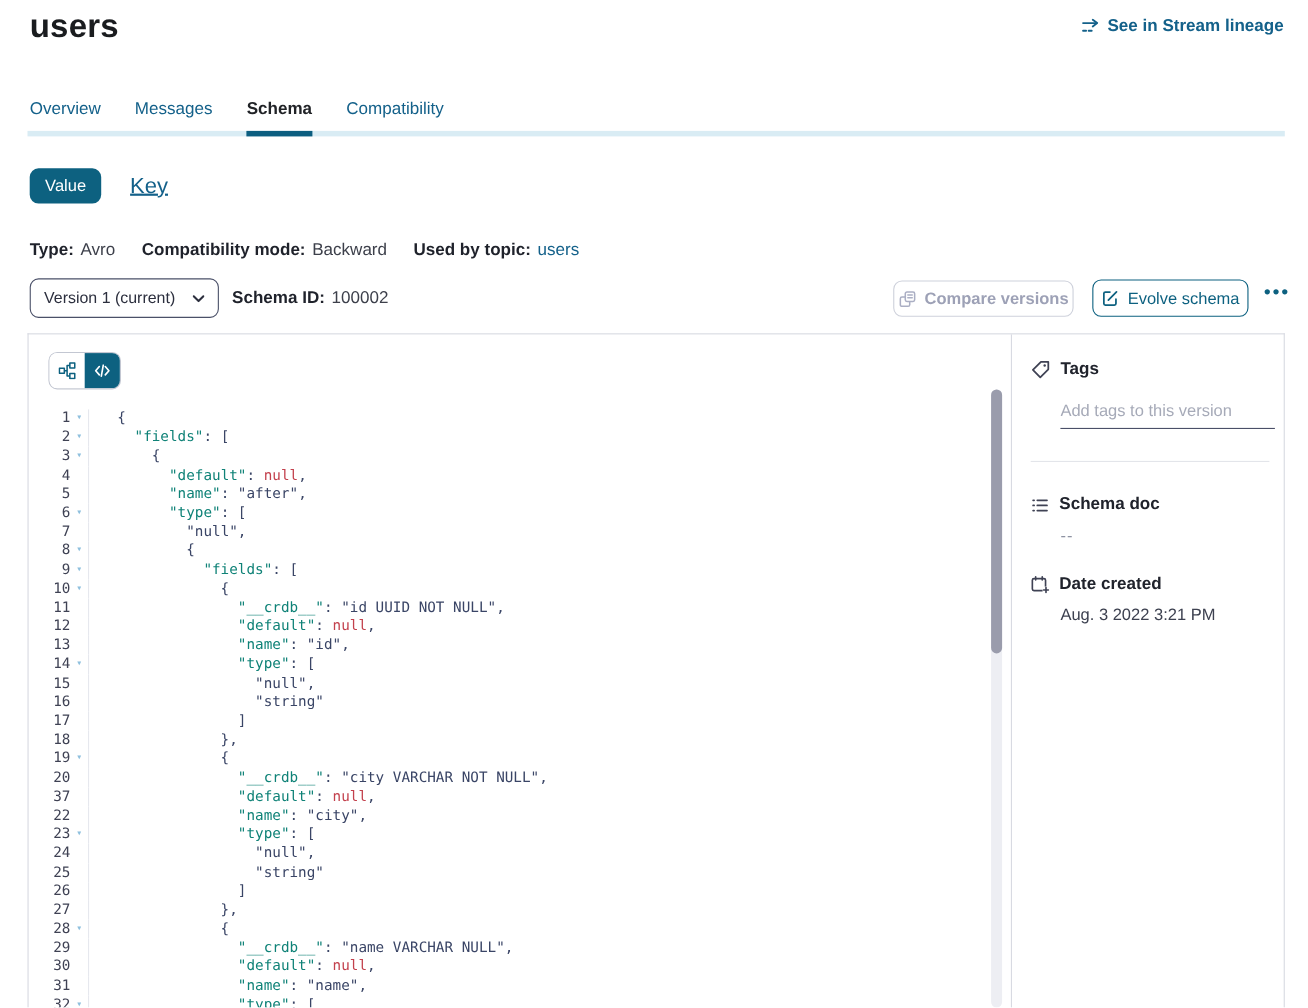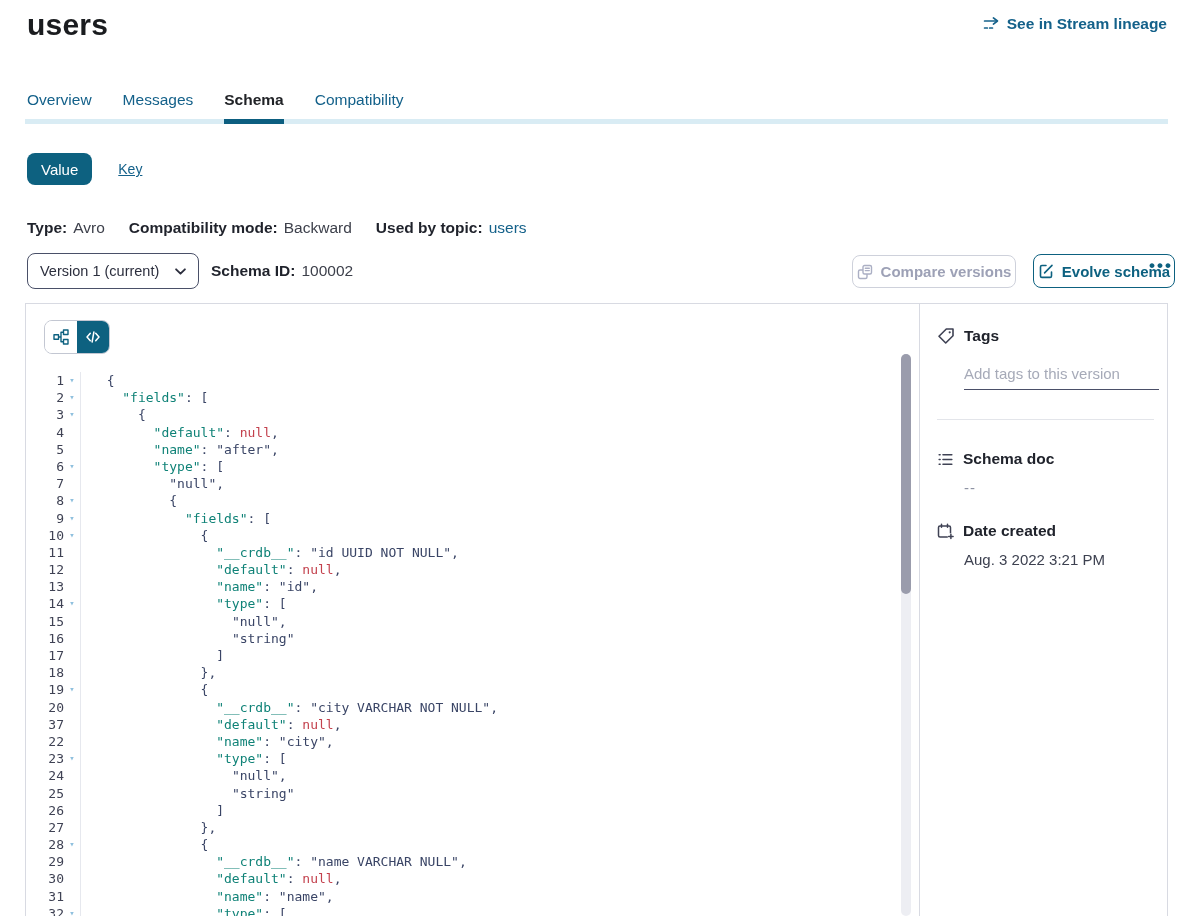--- a/index.html
+++ b/index.html
@@ -21,43 +21,43 @@
   .tab.active { color:#212327; font-weight:600; }
   .tab.active::after { content:""; position:absolute; left:0; right:0; bottom:0; height:5px;
     background:var(--accent-teal-dark,#0c5e80); }
   .tab-bar { position:absolute; left:25px; top:119px; width:1143px; height:5px;
     background:var(--tab-bar-light,#d9ecf4); z-index:1; }
 
   
   .vk-toggle { position:absolute; left:27px; top:153px; display:flex; align-items:center; gap:26px; }
   .vk-value { height:32px; padding:0 14px; display:flex; align-items:center; border-radius:8px;
     background:var(--accent-teal,#0d6180); color:#fff; font-size:15px; cursor:pointer; }
-  .vk-key { font-size:14px; color:var(--link-teal,#14618a); cursor:pointer;text-decoration:underline; }
+  .vk-key { font-size:20px; color:var(--link-teal,#14618a); cursor:pointer;text-decoration:underline; }
 
   
   .meta-row { position:absolute; left:27px; top:219px; display:flex; align-items:center;
     font-size:15.5px; color:#3d404b; }
   .meta-row b { color:#1f222b; font-weight:700; margin-right:6px; }
   .meta-group { margin-right:24px; display:flex; align-items:center; }
   .meta-link { color:var(--link-teal,#14618a); cursor:pointer; }
 
   
   .version-select { position:absolute; left:27px; top:253px; width:172px; height:36px;
     border:1px solid #4a5068; border-radius:8px; display:flex; align-items:center;
     justify-content:space-between; padding:0 12px; font-size:14.5px; color:#2c2f3e; cursor:pointer; background:#fff; }
   .schema-id { position:absolute; left:211px; top:253px; height:36px; display:flex;
     align-items:center; font-size:15.5px; color:#3d404b; }
   .schema-id b { color:#1f222b; font-weight:700; margin-right:6px; }
   .btn { display:flex; align-items:center; gap:8px; border-radius:8px; font-size:15px;
-    justify-content:center; background:#fff;margin-left:40px; }
+    justify-content:center; background:#fff; }
   .btn-compare { position:absolute; left:812px; top:255px; width:164px; height:33px;
     border:1px solid #ced1db; color:var(--disabled-text,#9da1b6); font-weight:600; cursor:default; }
   .btn-evolve { position:absolute; left:993px; top:254px; width:142px; height:34px;
     border:1px solid var(--accent-teal,#0d6180); color:var(--accent-teal,#0d6180);
-    font-weight:700; cursor:pointer; }
+    font-weight:400; cursor:pointer; }
   .btn-more { position:absolute; left:1144px; top:252px; width:34px; height:28px; border:none;
     background:transparent; color:var(--accent-teal,#0d6180); font-size:17px; font-weight:800;
     letter-spacing:2px; display:flex; align-items:center; justify-content:center; cursor:pointer; }
 
   
   .main-panel { position:absolute; left:25px; top:303px; width:1143px; height:613px;
     border:1px solid var(--border-light,#d8dae2); border-bottom:none; display:flex; background:#fff; }
   .code-pane { position:relative; flex:1 1 auto; min-width:0; }
 
   

